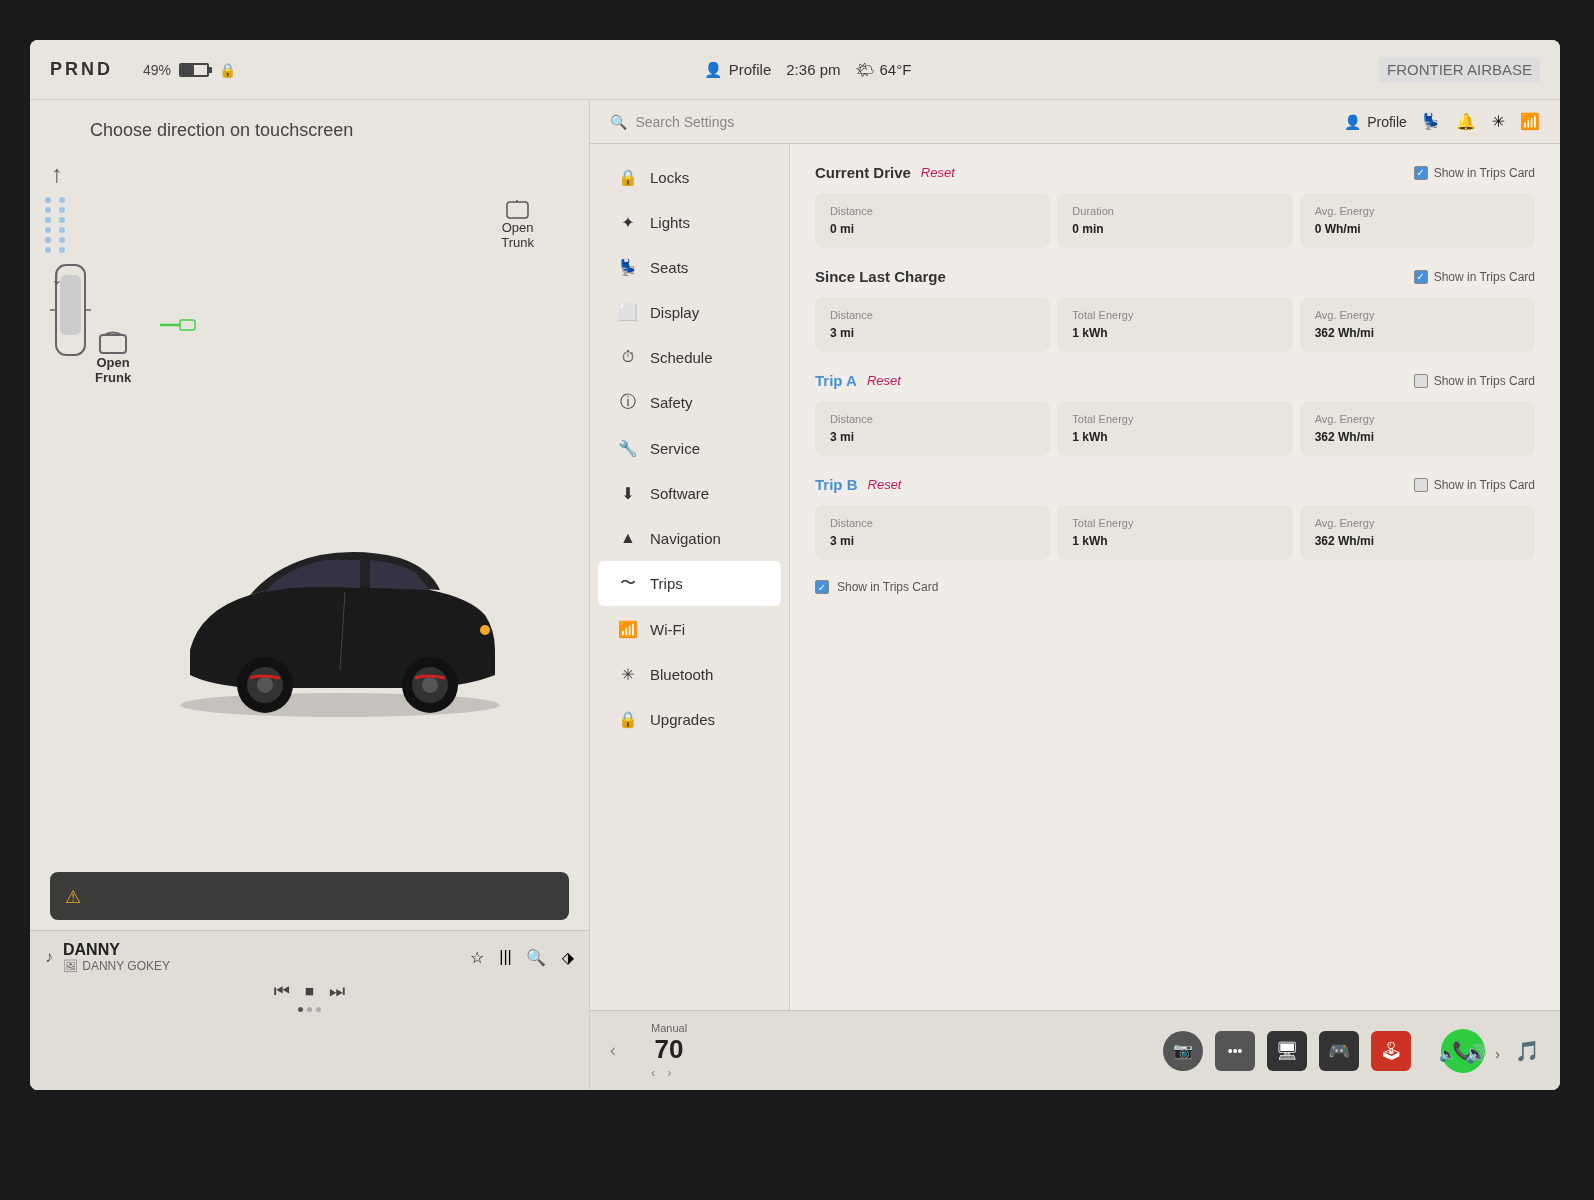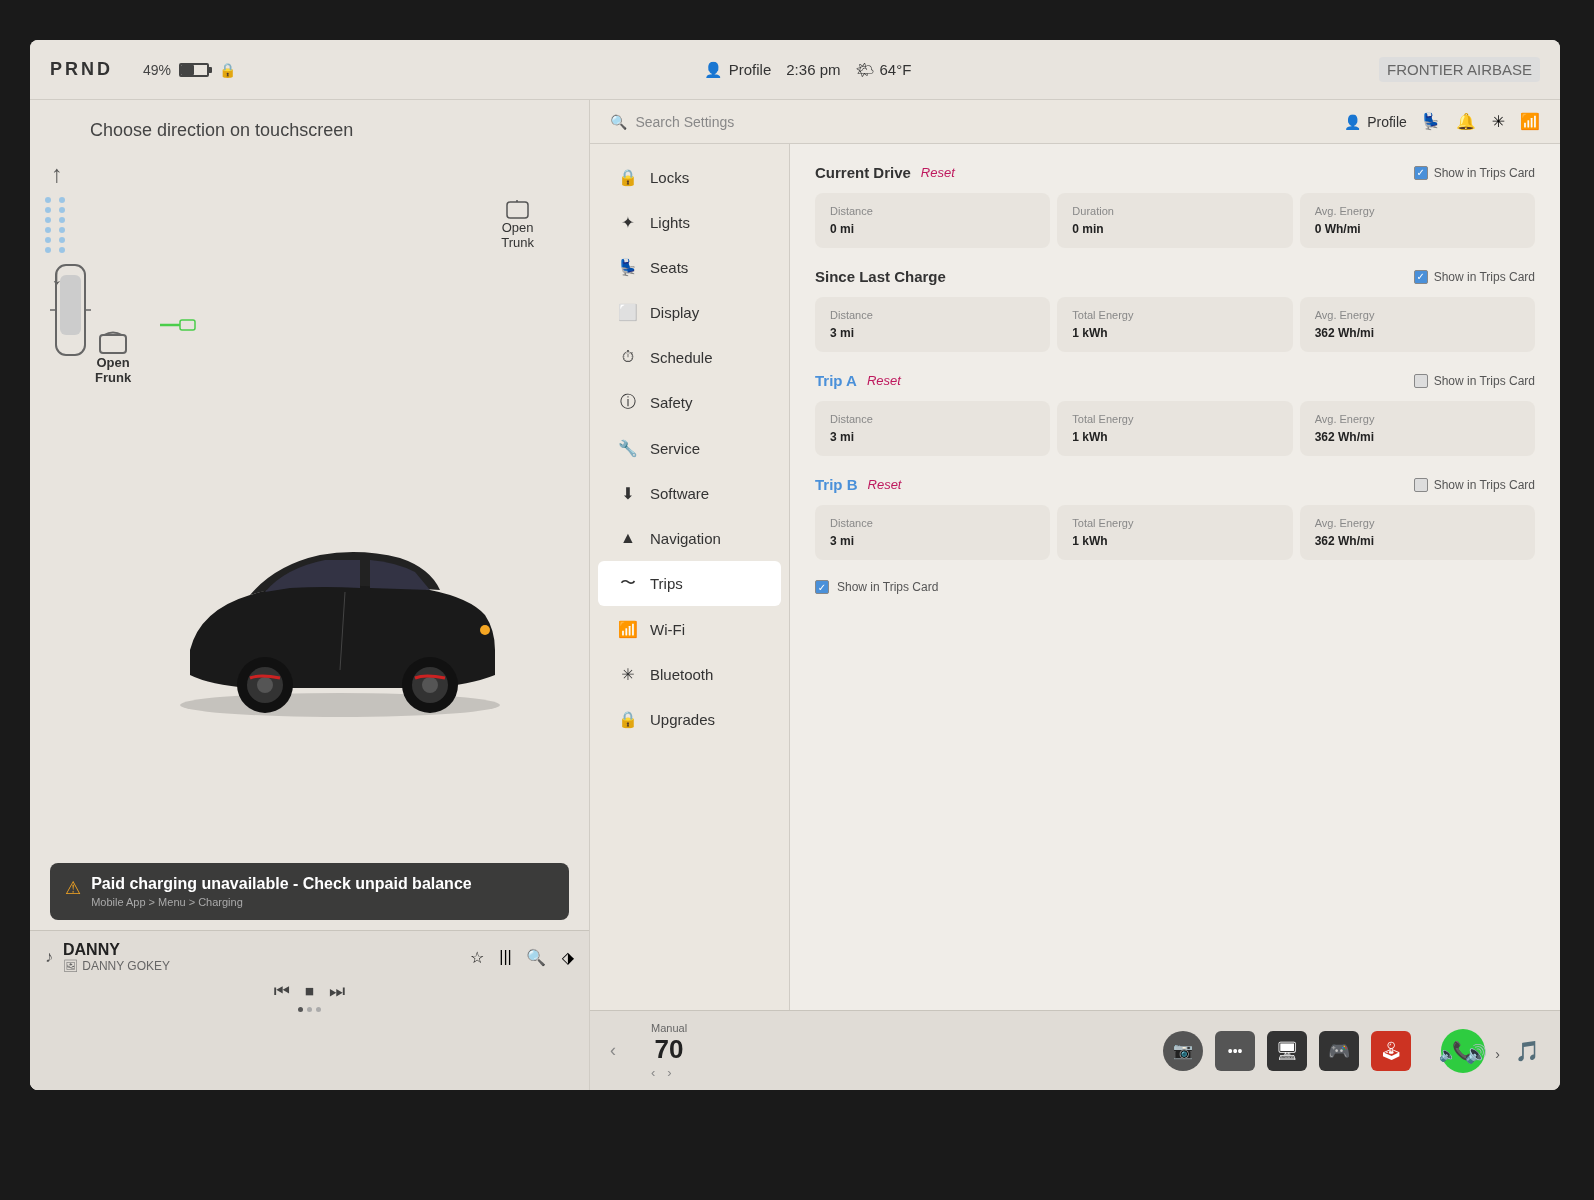--- a/index.html
+++ b/index.html
@@ -593,24 +593,20 @@
 
           <circle cx="355" cy="120" r="5" fill="#f5a623"></circle>
 
           <path d="M120 168 Q130 164 150 168" stroke="#cc2222" stroke-width="3" fill="none"></path>
           <path d="M285 168 Q295 164 315 168" stroke="#cc2222" stroke-width="3" fill="none"></path>
         </svg>
       </div>
 
       <div class="notification">
         <span class="notif-icon">⚠</span>
-        <div>
-          <div class="notif-title">Paid charging unavailable - Check unpaid balance</div>
-          <div class="notif-sub">Mobile App &gt; Menu &gt; Charging</div>
-        </div>
       </div>
 
       <div class="audio-player">
         <div class="audio-top">
           <span class="audio-icon">♪</span>
           <div class="track-info">
             <div class="track-title">DANNY</div>
             <div class="track-artist">
               <span>🖼</span>
               <span>DANNY GOKEY</span>

